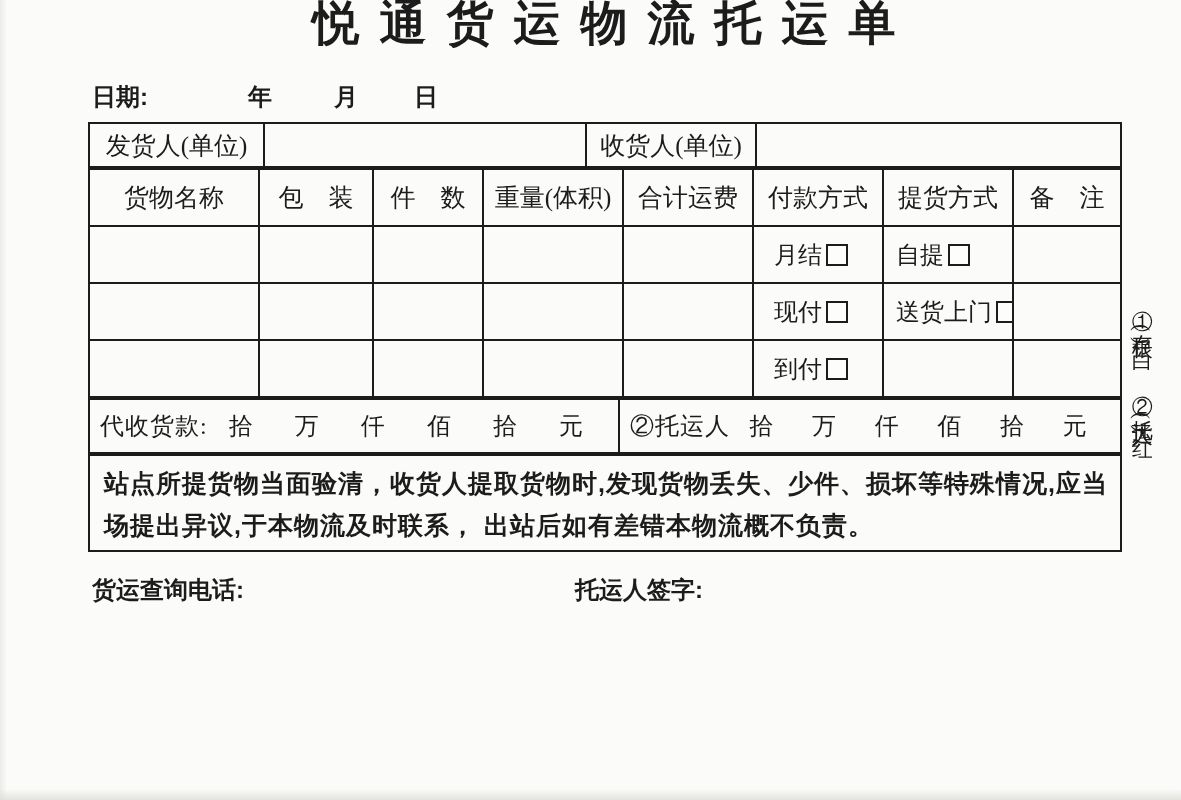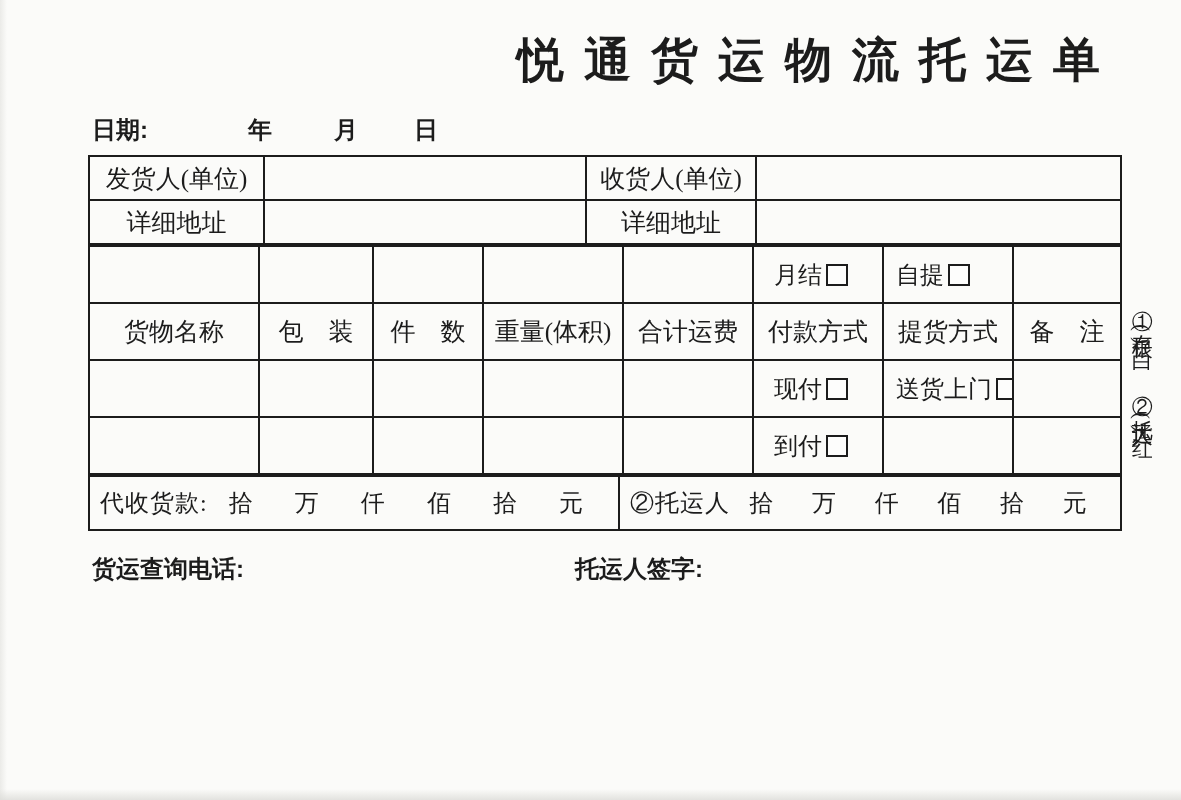--- a/index.html
+++ b/index.html
@@ -18,24 +18,24 @@
     background: linear-gradient(to right, #e2e2df, rgba(255,255,255,0));
     opacity: .65;
   }
   .edge-shade-bottom {
     position: absolute; left: 0; bottom: 0; width: 100%; height: 11px;
     background: linear-gradient(to bottom, rgba(255,255,255,0), #dcdcd8);
     opacity: .8;
   }
 
   .title {
-    margin: 0 0 0 88px; padding-top: 33px;
+    margin: 0 0 0 88px; 
     width: 1032px;
-    text-align: right;
-    font-family: Liberation Sans, sans-serif;
+    text-align: center;
+    font-family: Liberation Mono, monospace;
     font-weight: bold;
     font-size: 47px;
     letter-spacing: 20px;
     text-indent: 20px;
     line-height: 1.15;
     white-space: nowrap;
   }
 
   .date-line {
     margin: 26px 0 0 92px;
@@ -148,72 +148,66 @@
           <col style="width:170px">
           <col style="width:365px">
         </colgroup>
       <tbody>
         <tr>
           <td>发货人(单位)</td>
           <td></td>
           <td>收货人(单位)</td>
           <td></td>
         </tr>
-        <tr>
-          <td>详细地址</td>
-          <td></td>
-          <td>详细地址</td>
-          <td></td>
-        </tr>
       </tbody>
     </table>
 
     <table class="t-cargo">
       <colgroup>
         <col style="width:170px">
           <col style="width:114px">
           <col style="width:110px">
           <col style="width:140px">
         <col style="width:130px">
           <col style="width:130px">
           <col style="width:130px">
           <col style="width:108px">
       </colgroup>
       <tbody>
         <tr>
-          <td></td>
-          <td></td>
-          <td></td>
-          <td></td>
-          <td></td>
-          <td class="opt-cell">
-            <span>月结</span><span class="cb"></span>
-          </td>
-          <td class="opt-cell delivery">
-            <span>自提</span><span class="cb"></span>
-          </td>
-          <td></td>
-        </tr>
-        <tr>
           <th>货物名称</th>
           <th>包　装</th>
           <th>件　数</th>
           <th>重量(体积)</th>
           <th>合计运费</th>
           <th>付款方式</th>
           <th>提货方式</th>
           <th>备　注</th>
         </tr>
         <tr>
           <td></td>
           <td></td>
           <td></td>
           <td></td>
           <td></td>
           <td class="opt-cell">
+            <span>月结</span><span class="cb"></span>
+          </td>
+          <td class="opt-cell delivery">
+            <span>自提</span><span class="cb"></span>
+          </td>
+          <td></td>
+        </tr>
+        <tr>
+          <td></td>
+          <td></td>
+          <td></td>
+          <td></td>
+          <td></td>
+          <td class="opt-cell">
             <span>现付</span><span class="cb"></span>
           </td>
           <td class="opt-cell delivery">
             <span>送货上门</span><span class="cb"></span>
           </td>
           <td></td>
         </tr>
         <tr>
           <td></td>
           <td></td>
@@ -255,20 +249,32 @@
               <span class="unit">仟</span>
               <span class="unit">佰</span>
               <span class="unit">拾</span>
               <span class="unit">元</span>
             </div>
           </td>
         </tr>
       </tbody>
     </table>
 
+    <table class="t-notice">
+      <colgroup>
+          <col style="width:1032px">
+        </colgroup>
+      <tbody>
+        <tr>
+          <td>
+            <div class="notice-text">站点所提货物当面验清，收货人提取货物时,发现货物丢失、少件、损坏等特殊情况,应当场提出异议,于本物流及时联系， 出站后如有差错本物流概不负责。</div>
+          </td>
+        </tr>
+      </tbody>
+    </table>
 
   </div>
 
   <div class="footer">
     <span class="query-phone">货运查询电话:</span>
     <span class="signature">托运人签字:</span>
   </div>
 
   <div class="side-note">
     <span class="copy1">①存根(白)</span>

